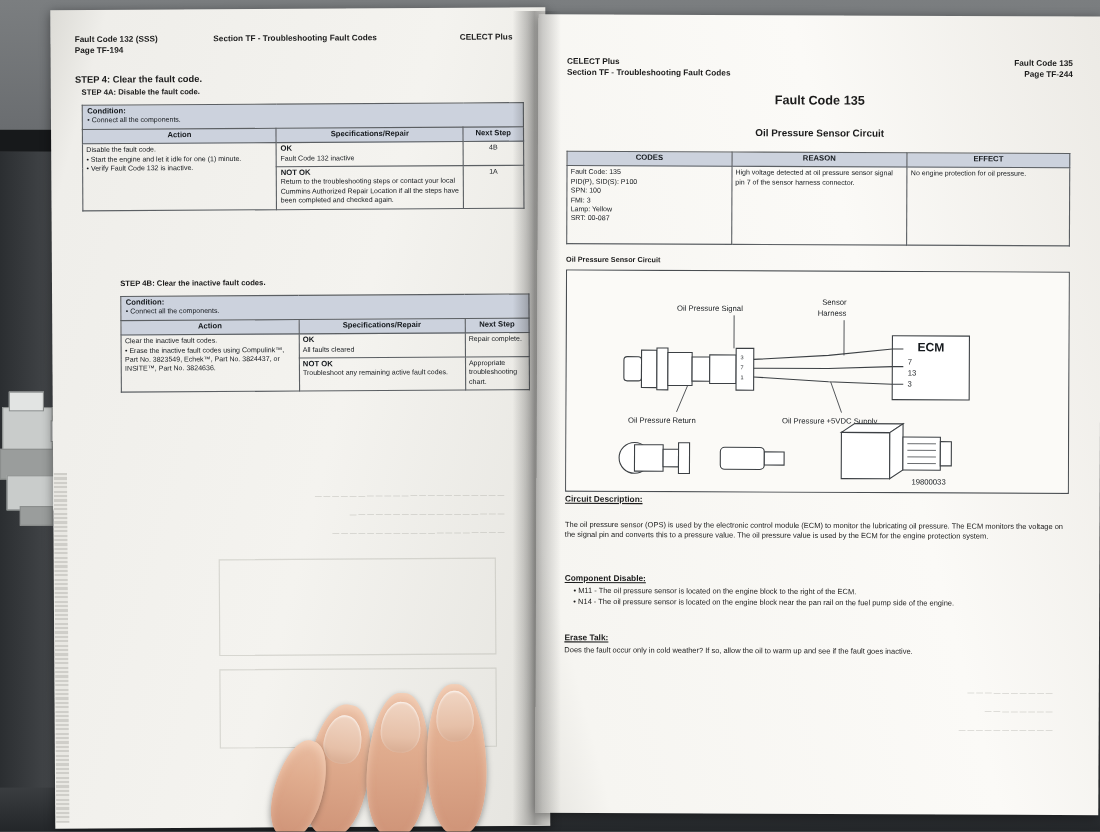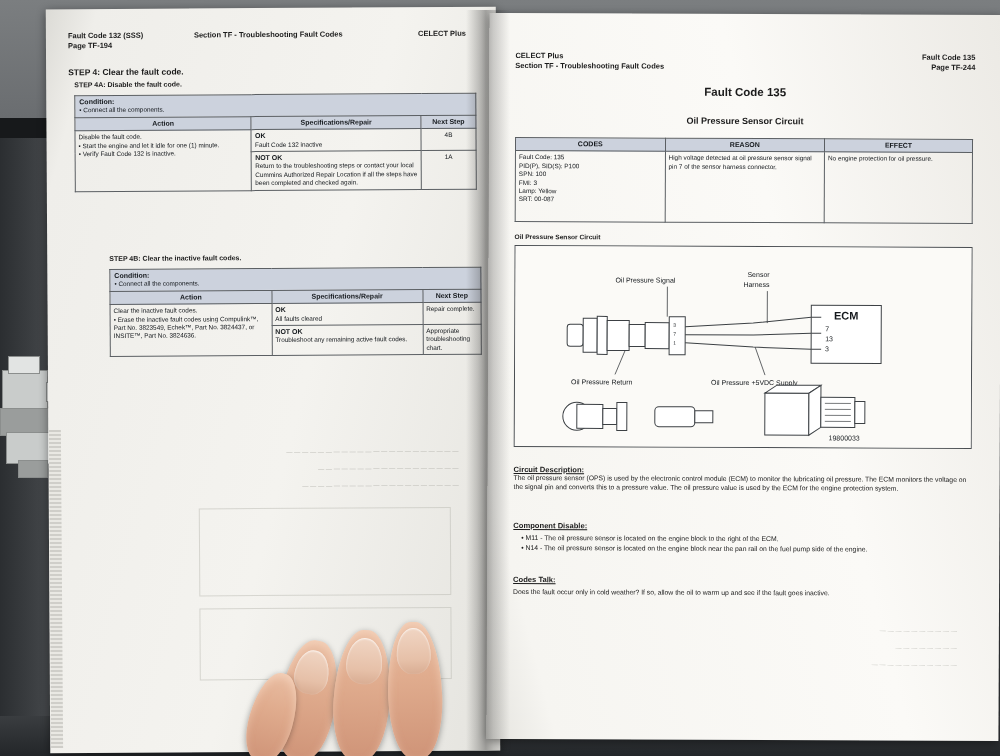--- a/index.html
+++ b/index.html
@@ -353,32 +353,32 @@
         <g stroke="#3c4044" stroke-width="0.7">
           <line x1="310" y1="156" x2="336" y2="156"></line>
           <line x1="310" y1="162" x2="336" y2="162"></line>
           <line x1="310" y1="168" x2="336" y2="168"></line>
           <line x1="310" y1="174" x2="336" y2="174"></line>
         </g>
         <text x="345" y="193" font-family="Liberation Sans" font-size="7" text-anchor="end" fill="#15191d">19800033</text>
       </svg>
     </div>
 
-    <div class="doc sec" style="left:26px;top:452px;">Circuit Description:</div>
+    <div class="doc sec" style="left:26px;top:436px;">Circuit Description:</div>
     <div class="doc body" style="left:26px;top:460px;width:456px;">The oil pressure sensor (OPS) is used by the electronic control module (ECM) to monitor the lubricating oil pressure. The ECM monitors the voltage on the signal pin and converts this to a pressure value. The oil pressure value is used by the ECM for the engine protection system.</div>
 
     <div class="doc sec" style="left:26px;top:508px;">Component Disable:</div>
     <div class="doc body" style="left:34px;top:520px;width:446px;">
       • <span>M11 - The oil pressure sensor is located on the engine block to the right of the ECM.</span>
     </div>
     <div class="doc body" style="left:34px;top:530px;width:446px;">
       • <span>N14 - The oil pressure sensor is located on the engine block near the pan rail on the fuel pump side of the engine.</span>
     </div>
 
-    <div class="doc sec" style="left:26px;top:562px;">Codes Talk:</div>
+    <div class="doc sec" style="left:26px;top:562px;">Erase Talk:</div>
     <div class="doc body" style="left:26px;top:574px;width:456px;">Does the fault occur only in cold weather? If so, allow the oil to warm up and see if the fault goes inactive.</div>
 
     <div class="ghost" style="left:190px;top:612px;width:280px;">
       — — — — — — — — — —<br><br>
       — — — — — — — —<br><br>
       — — — — — — — — — — —
     </div>
   </div>
 
   <div class="gutter-shadow"></div>

